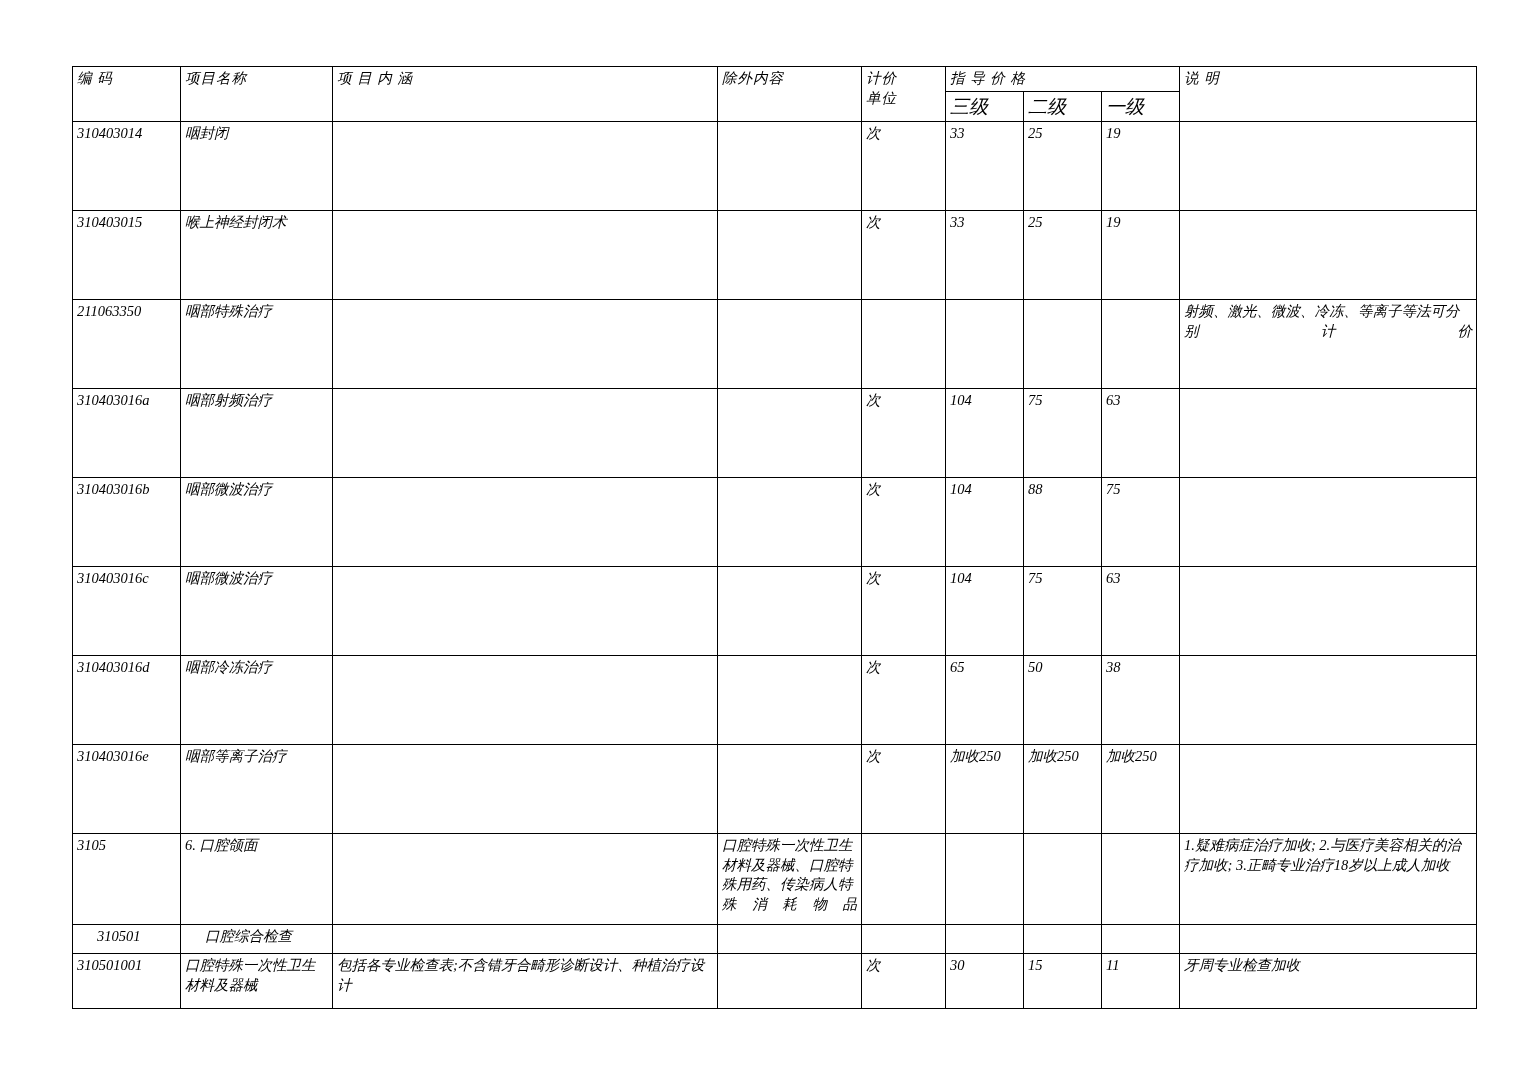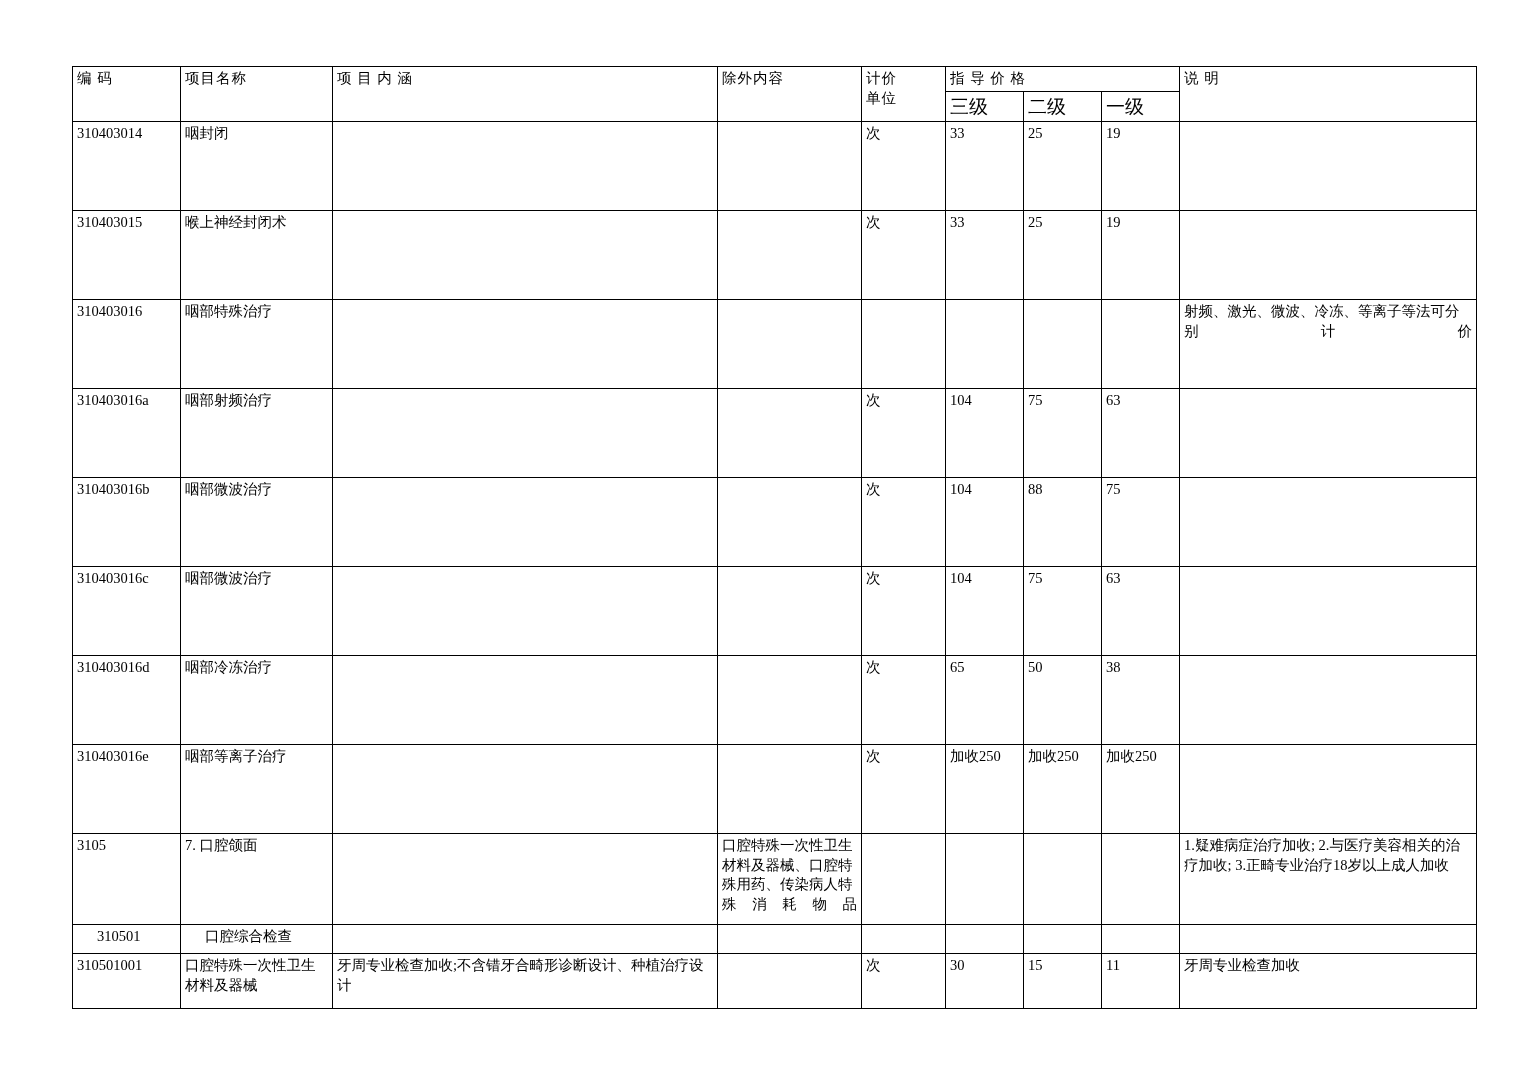--- a/index.html
+++ b/index.html
@@ -12,20 +12,21 @@
     height: 1075px;
     font-family: "Liberation Serif", "DejaVu Serif", serif;
     color: #000000;
     overflow: hidden;
   }
   .page {
     position: relative;
     width: 1519px;
     height: 1075px;
     background: #ffffff;
+    font-style: italic;
   }
   table.pricing {
     position: absolute;
     left: 72px;
     top: 66px;
     width: 1404px;
     border-collapse: collapse;
     table-layout: fixed;
     background: #ffffff;
   }
@@ -155,21 +156,21 @@
         <td class="conn"></td>
         <td class="excl"></td>
         <td class="unit">次</td>
         <td class="price">33</td>
         <td class="price">25</td>
         <td class="price">19</td>
         <td class="note"></td>
       </tr>
 
       <tr class="r-tall">
-        <td class="code">310403016</td>
+        <td class="code">211063350</td>
         <td class="name">咽部特殊治疗</td>
         <td class="conn"></td>
         <td class="excl"></td>
         <td class="unit"></td>
         <td class="price"></td>
         <td class="price"></td>
         <td class="price"></td>
         <td class="note note-top justify">射频、激光、微波、冷冻、等离子等法可分别计价</td>
       </tr>
 
@@ -228,21 +229,21 @@
         <td class="excl"></td>
         <td class="unit">次</td>
         <td class="price small">加收250</td>
         <td class="price small">加收250</td>
         <td class="price small">加收250</td>
         <td class="note"></td>
       </tr>
 
       <tr class="r-group">
         <td class="code bold">3105</td>
-        <td class="name bold">7. 口腔颌面</td>
+        <td class="name bold">6. 口腔颌面</td>
         <td class="conn"></td>
         <td class="excl note-top justify">口腔特殊一次性卫生材料及器械、口腔特殊用药、传染病人特殊消耗物品</td>
         <td class="unit"></td>
         <td class="price"></td>
         <td class="price"></td>
         <td class="price"></td>
         <td class="note note-top">1.疑难病症治疗加收; 2.与医疗美容相关的治疗加收; 3.正畸专业治疗18岁以上成人加收</td>
       </tr>
 
       <tr class="r-sub">
@@ -253,21 +254,21 @@
         <td class="unit"></td>
         <td class="price"></td>
         <td class="price"></td>
         <td class="price"></td>
         <td class="note"></td>
       </tr>
 
       <tr class="r-last">
         <td class="code">310501001</td>
         <td class="name">口腔特殊一次性卫生材料及器械</td>
-        <td class="conn">牙周专业检查加收;不含错牙合畸形诊断设计、种植治疗设计</td>
+        <td class="conn">包括各专业检查表;不含错牙合畸形诊断设计、种植治疗设计</td>
         <td class="excl"></td>
         <td class="unit">次</td>
         <td class="price">30</td>
         <td class="price">15</td>
         <td class="price">11</td>
         <td class="note">牙周专业检查加收</td>
       </tr>
 
     </tbody>
   </table>

